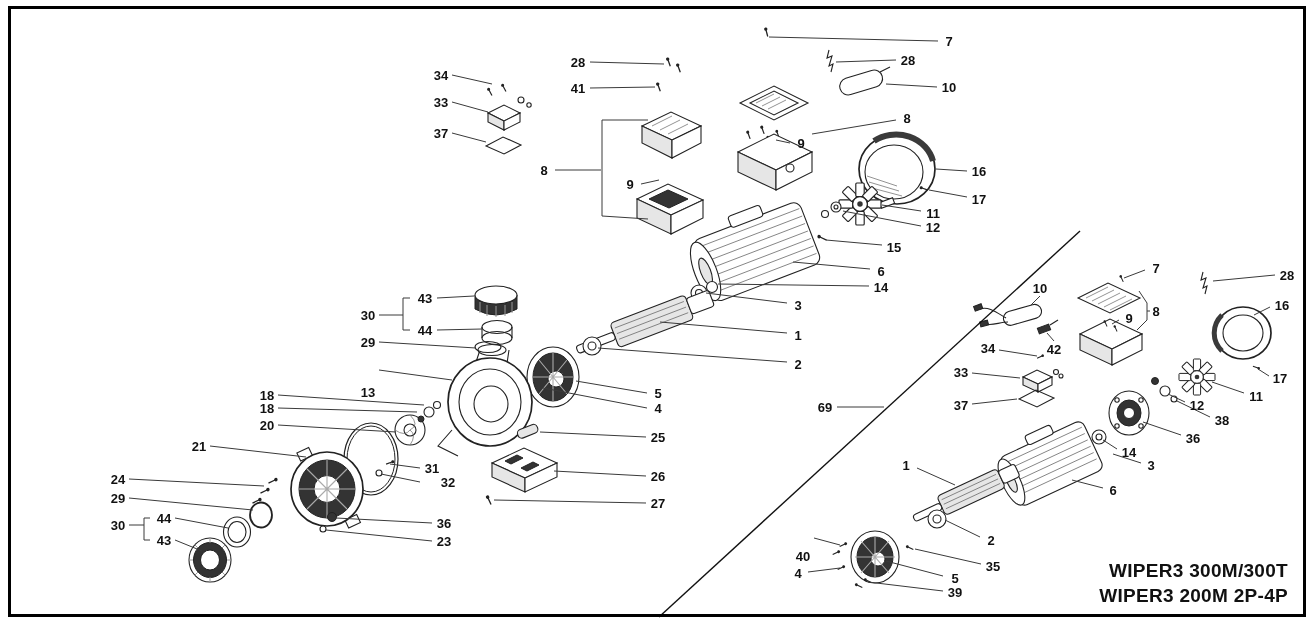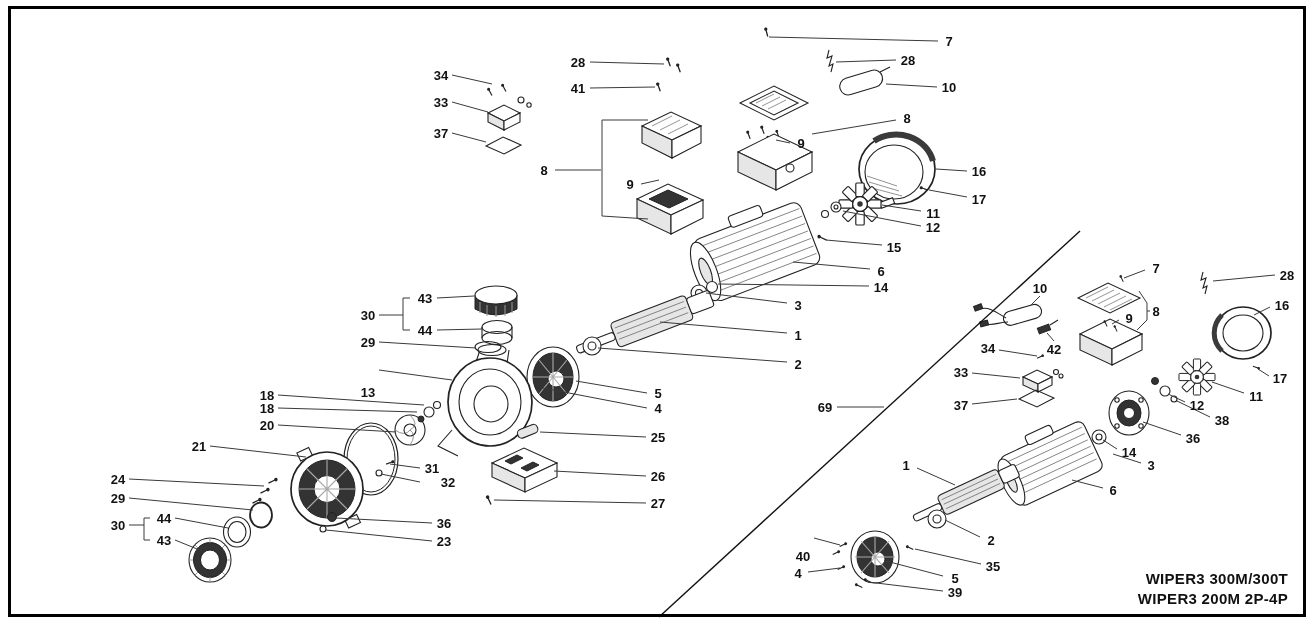--- a/index.html
+++ b/index.html
@@ -1,21 +1,21 @@
 <!DOCTYPE html>
 <html><head>
 <meta charset="utf-8">
 <style>
   html,body{margin:0;padding:0;background:#fff;}
   .sheet{position:relative;width:1314px;height:625px;background:#fff;overflow:hidden;
          font-family:"Liberation Sans",sans-serif;color:#111;}
   .frame{position:absolute;left:8px;top:6px;right:8px;bottom:8px;border:3px solid #000;pointer-events:none;}
   .title{position:absolute;left:32px;top:16px;font-size:28px;font-weight:bold;letter-spacing:1px;
          border-bottom:3px solid #000;padding:0 6px 2px 0;}
-  .models{position:absolute;right:26px;bottom:16px;text-align:right;font-size:15px;font-weight:bold;
+  .models{position:absolute;right:26px;bottom:16px;text-align:right;font-size:19px;font-weight:bold;
           letter-spacing:.3px;line-height:1.35;}
   #callout-layer{position:absolute;left:0;top:0;width:1314px;height:625px;}
   .callout{position:absolute;transform:translate(-50%,-50%);font-size:13px;font-weight:bold;color:#111;
            white-space:nowrap;}
   svg.draw{position:absolute;left:0;top:0;}
   .leader{fill:none;stroke:#3a3a3a;stroke-width:1;}
   .divider{fill:none;stroke:#111;stroke-width:1.4;}
   .ln{fill:none;stroke:#222;stroke-width:1.1;}
   .lnb{fill:#fff;stroke:#222;stroke-width:1.7;}
   .fw{fill:#fff;stroke:#222;stroke-width:1.1;}

